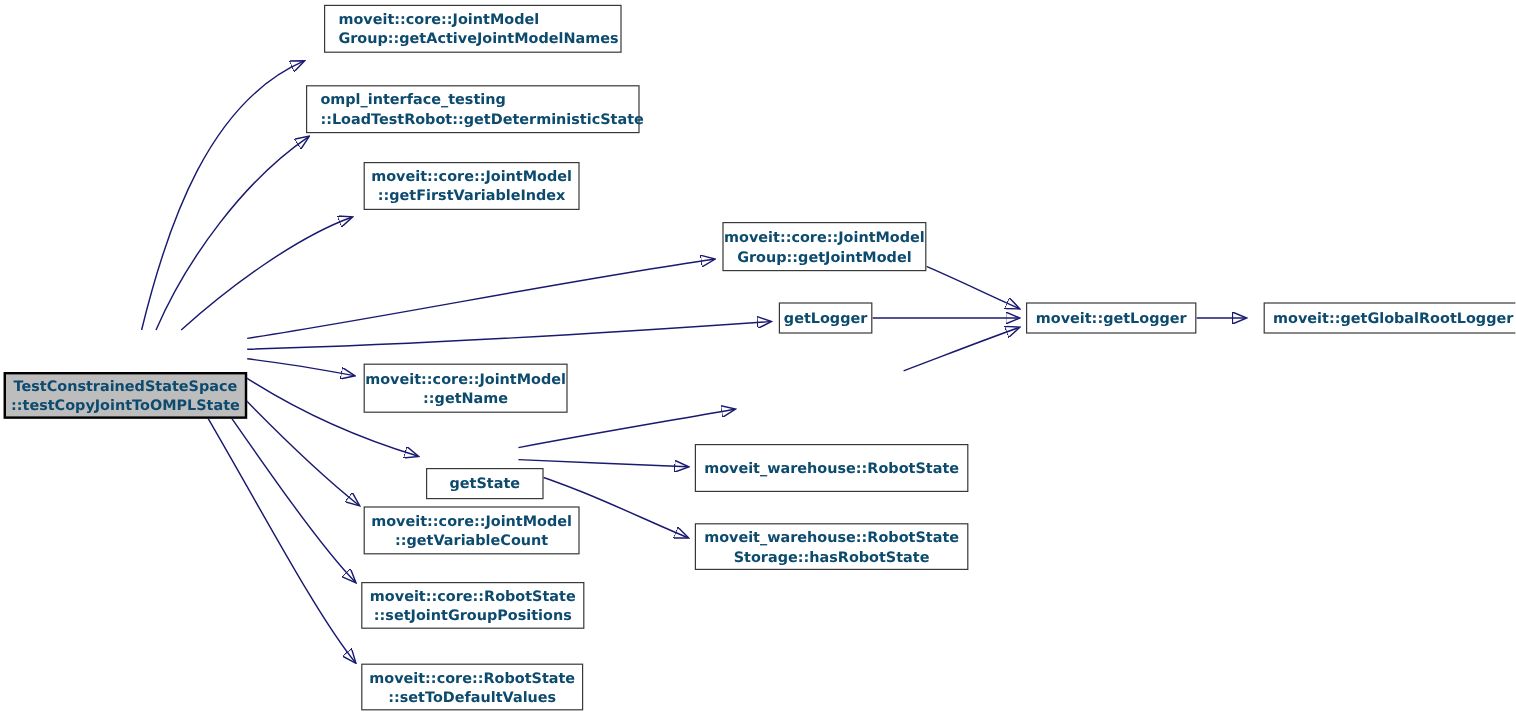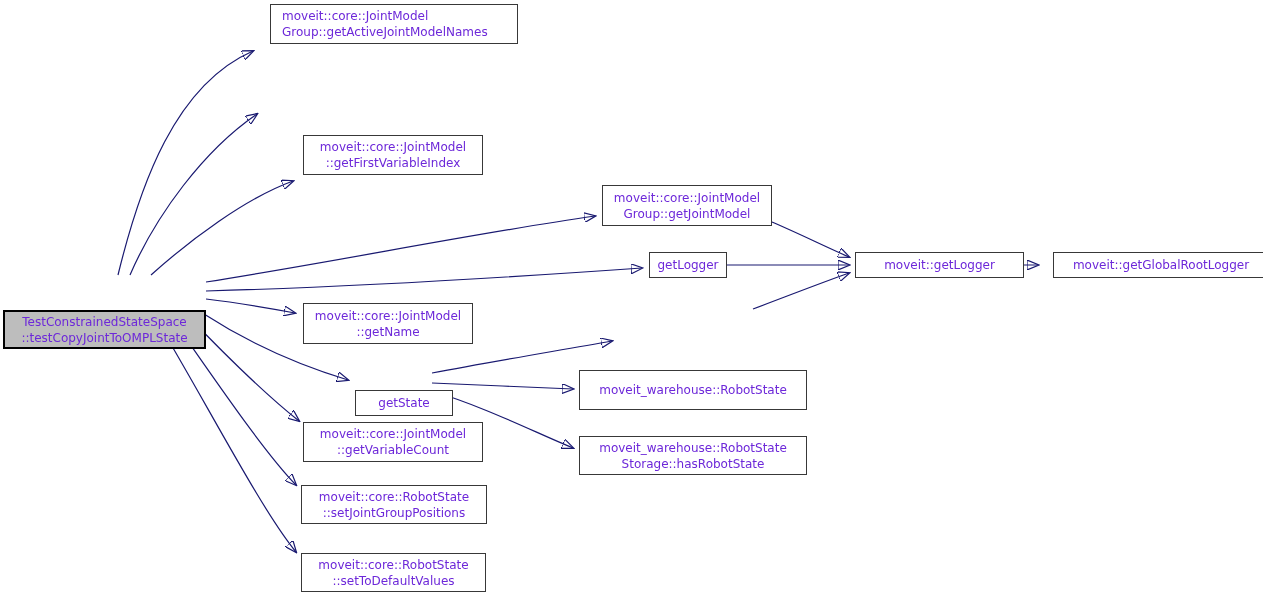--- a/index.html
+++ b/index.html
@@ -10,35 +10,35 @@
     font-family:"DejaVu Sans","Liberation Sans",sans-serif;
     overflow:hidden;
   }
   .edges{position:absolute;left:0;top:0;width:1263px;height:599px;}
   .edges path{fill:none;stroke:#191970;stroke-width:1.2px;}
   .node{
     position:absolute;
     box-sizing:border-box;
     background:#ffffff;
     border:1px solid #383838;
-    color:#6d28d9;
+    color:#0c4a6e;
     font-size:12px;line-height:16px;
     display:flex;flex-direction:column;justify-content:center;
-    text-align:center;white-space:nowrap;
+    text-align:center;white-space:nowrap;font-weight:bold;
   }
   .node.left-text{align-items:flex-start;text-align:left;padding-left:11px;}
   .node.root{background:#bdbdbd;border:2px solid #000000;margin-top:35px;}
   
   #n-root  {left:3px;   top:275px; width:203px; height:39px;}
   #n-ajmn  {left:270px; top:4px;   width:248px; height:40px;}
   #n-dets  {left:255px; top:71px;  width:278px; height:40px;}
   #n-gfvi  {left:303px; top:135px; width:180px; height:40px;}
   #n-gjm   {left:602px; top:185px; width:170px; height:41px;}
   #n-glog  {left:649px; top:252px; width:78px;  height:26px;}
-  #n-mlog  {left:855px; top:252px; width:169px; height:26px;}
+  #n-mlog  {left:855px; top:252px; width:142px; height:26px;}
   #n-grl   {left:1043px;top:252px; width:216px; height:26px;margin-left:10px;}
   #n-gname {left:303px; top:303px; width:170px; height:41px;}
   #n-gstate{left:355px; top:358px; width:98px;  height:26px;margin-top:32px;}
   #n-cbl   {left:618px; top:303px; width:135px; height:41px;}
   #n-grs   {left:579px; top:370px; width:228px; height:40px;}
   #n-hrs   {left:579px; top:436px; width:228px; height:39px;}
   #n-gvc   {left:303px; top:422px; width:180px; height:40px;}
   #n-sjgp  {left:301px; top:485px; width:186px; height:39px;}
   #n-stdv  {left:301px; top:553px; width:185px; height:39px;}
 </style>
@@ -75,20 +75,24 @@
   <div class="node root" id="n-root">
     <span>TestConstrainedStateSpace</span>
     <span>::testCopyJointToOMPLState</span>
   </div>
 
   <div class="node left-text" id="n-ajmn">
     <span>moveit::core::JointModel</span>
     <span>Group::getActiveJointModelNames</span>
   </div>
 
+  <div class="node left-text" id="n-dets">
+    <span>ompl_interface_testing</span>
+    <span>::LoadTestRobot::getDeterministicState</span>
+  </div>
 
   <div class="node" id="n-gfvi">
     <span>moveit::core::JointModel</span>
     <span>::getFirstVariableIndex</span>
   </div>
 
   <div class="node" id="n-gjm">
     <span>moveit::core::JointModel</span>
     <span>Group::getJointModel</span>
   </div>

